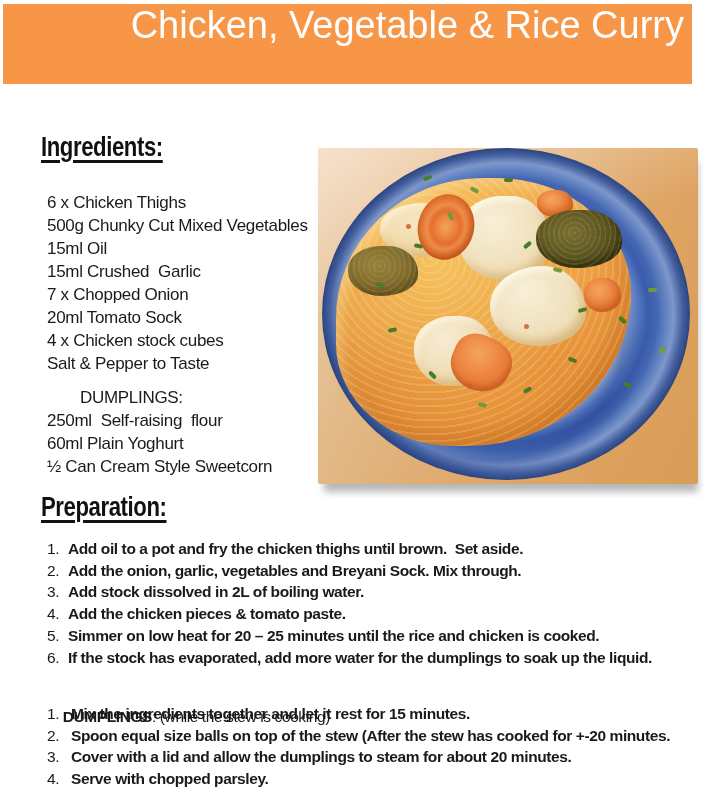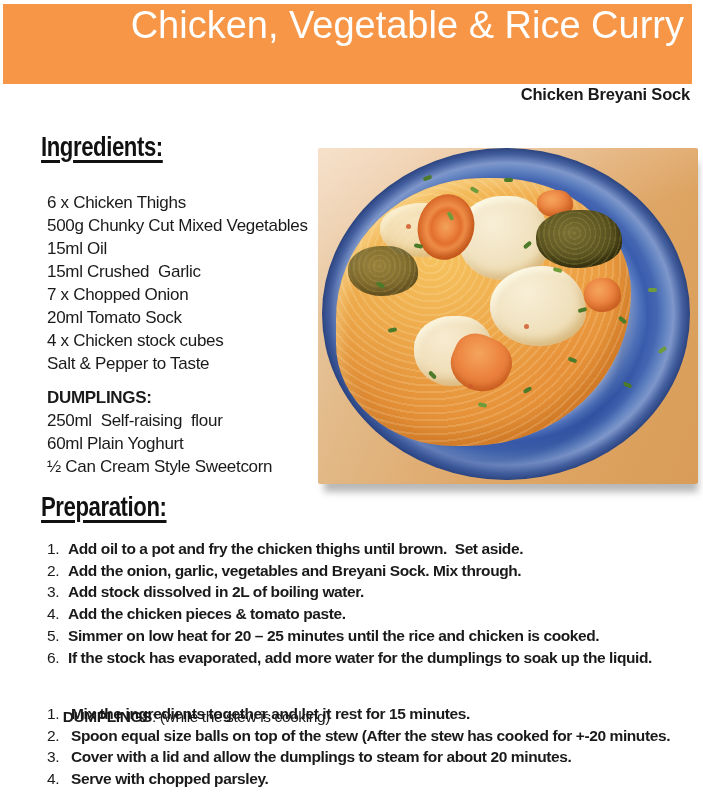--- a/index.html
+++ b/index.html
@@ -31,21 +31,21 @@
     white-space:pre;color:#111;
   }
   #ing-heading{top:132px;}
   #prep-heading{top:492px;}
   
   .ingredients{
     position:absolute;left:47px;top:191px;
     font-size:17px;line-height:23px;letter-spacing:-0.3px;
   }
   .ing-line{white-space:pre;}
-  .dump-head{font-weight:bold;margin-top:11px;white-space:pre;}
+  .dump-head{font-weight:normal;margin-top:11px;white-space:pre;margin-left:33px;}
   
   .steps{position:absolute;left:47px;font-size:15.5px;letter-spacing:-0.4px;line-height:21.7px;}
   #prep-steps{top:538px;}
   #dump-steps{top:703px;}
   .step-row{display:flex;white-space:pre;}
   .step-row .num{flex:0 0 auto;display:inline-block;}
   #prep-steps .num{width:21px;}
   #dump-steps .num{width:24px;}
   .step-text{white-space:pre;font-weight:bold;}
   .dump-note{
@@ -113,21 +113,20 @@
 </style>
 </head>
 <body>
 
 <div class="page">
 
   <div class="banner">
     <div class="title-line">Chicken, Vegetable &amp; Rice Curry</div>
   </div>
 
-  <div class="subtitle">Chicken Breyani Sock</div>
 
   <div class="sect-heading" id="ing-heading">Ingredients:</div>
 
   <div class="ingredients">
     <div>
         <div class="ing-line">6 x Chicken Thighs</div>
         <div class="ing-line">500g Chunky Cut Mixed Vegetables</div>
         <div class="ing-line">15ml Oil</div>
         <div class="ing-line">15ml Crushed  Garlic</div>
         <div class="ing-line">7 x Chopped Onion</div>

